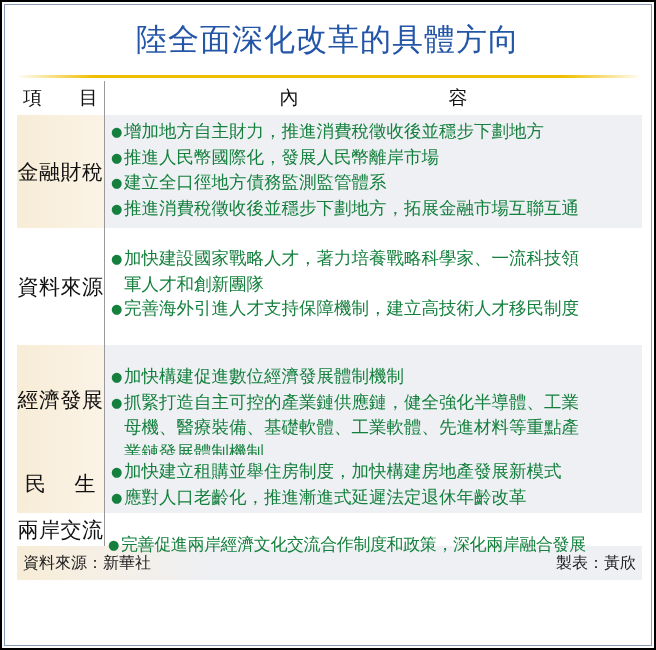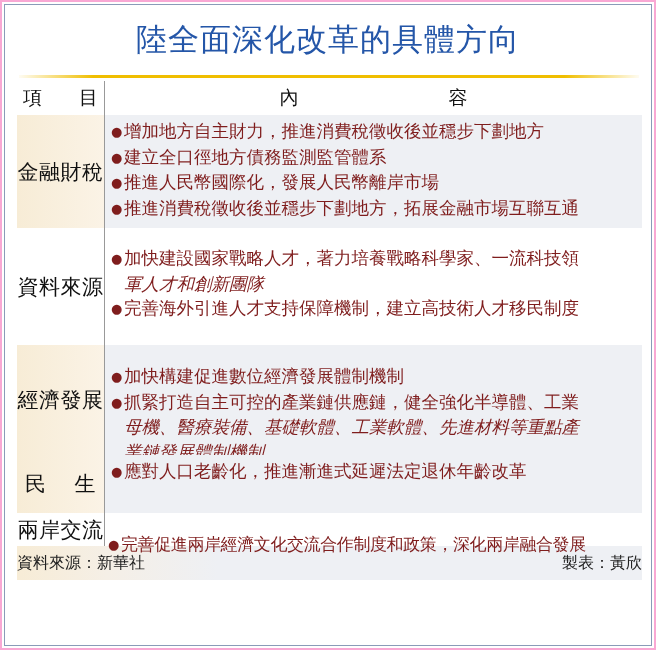--- a/index.html
+++ b/index.html
@@ -3,21 +3,21 @@
 <meta charset="utf-8">
 <style>
   html, body { margin: 0; padding: 0; }
   body {
     width: 656px; height: 650px; background: #ffffff;
     font-family: "DejaVu Sans", "Liberation Sans", sans-serif;
     overflow: hidden;
   }
   .frame {
     position: absolute; left: 0; top: 0; width: 652px; height: 646px;
-    border: 2px solid #f9a8d4;
+    border: 2px solid #000000;
   }
   .inner {
     position: absolute; left: 2px; top: 2px; width: 646px; height: 640px;
     border: 1px solid #8a9bb8; background: #fff;
   }
   .title {
     position: absolute; left: 0; top: 14px; width: 646px; text-align: center;
     font-size: 31px; color: #2456a8; letter-spacing: 1px; line-height: 40px;
   }
   .gold-rule {
@@ -41,32 +41,32 @@
   }
   .row { display: flex; }
   .row .cat {
     width: 88px; box-sizing: border-box; border-right: 1px solid #999;
     display: flex; align-items: center; justify-content: center;
     font-size: 21px; color: #111; letter-spacing: 0.5px;
   }
   .row .cat.spread { justify-content: space-between; padding: 0 8px; }
   .row .content {
     flex: 1; padding: 3px 0 3px 6px; box-sizing: border-box;
-    font-size: 17.5px; color: #7f1d1d; line-height: 24.5px;
+    font-size: 17.5px; color: #15803d; line-height: 24.5px;
   }
   .row.shaded .cat { background: linear-gradient(to right, #f7ecd6, #fbf3e6); }
   .row.shaded .content { background: #eef0f4; }
   .bullet { display: block; }
   .bullet .dot { display: inline-block; width: 13px; font-size: 13px; vertical-align: 1px; }
-  .bullet .cont { display: block; padding-left: 13px; font-style: italic; }
+  .bullet .cont { display: block; padding-left: 13px; }
   .footer {
     display: flex; justify-content: space-between; align-items: center;
     height: 34px; font-size: 16px; color: #222;
     background: linear-gradient(to right, #f7ecd6 0px, #f5efe6 90px, #eef0f4 200px);
-    padding: 0 0;
+    padding: 0 6px;
   }
 </style>
 </head>
 <body>
 
 <div class="frame">
   <div class="inner">
     <div class="title">陸全面深化改革的具體方向</div>
     <div class="gold-rule"></div>
 
@@ -79,22 +79,22 @@
         <div class="c2">
           <span>內</span>
           <span>容</span>
         </div>
       </div>
 
       <div class="row shaded" style="height:113px;">
         <div class="cat">金融財稅</div>
         <div class="content" style="padding-top:4px;">
           <span class="bullet"><span class="dot">●</span><span>增加地方自主財力，推進消費稅徵收後並穩步下劃地方</span></span>
+          <span class="bullet"><span class="dot">●</span><span>推進人民幣國際化，發展人民幣離岸市場</span></span>
           <span class="bullet"><span class="dot">●</span><span>建立全口徑地方債務監測監管體系</span></span>
-          <span class="bullet"><span class="dot">●</span><span>推進人民幣國際化，發展人民幣離岸市場</span></span>
           <span class="bullet"><span class="dot">●</span><span>推進消費稅徵收後並穩步下劃地方，拓展金融市場互聯互通</span></span>
         </div>
       </div>
 
       <div class="row" style="height:117px;">
         <div class="cat">資料來源</div>
         <div class="content" style="padding-top:6px;margin-top:12px;">
           <span class="bullet"><span class="dot">●</span><span>加快建設國家戰略人才，著力培養戰略科學家、一流科技領</span><span class="cont">軍人才和創新團隊</span></span>
           <span class="bullet"><span class="dot">●</span><span>完善海外引進人才支持保障機制，建立高技術人才移民制度</span></span>
         </div>
@@ -108,20 +108,21 @@
         </div>
       </div>
 
 
       <div class="row shaded" style="height:58px;">
         <div class="cat spread">
           <span>民</span>
           <span>生</span>
         </div>
         <div class="content" style="padding-top:4px;">
+          <span class="bullet"><span class="dot">●</span><span>加快建立租購並舉住房制度，加快構建房地產發展新模式</span></span>
           <span class="bullet"><span class="dot">●</span><span>應對人口老齡化，推進漸進式延遲法定退休年齡改革</span></span>
         </div>
       </div>
 
       <div class="row" style="height:33px;">
         <div class="cat">兩岸交流</div>
         <div class="content" style="padding-top:19px; padding-left:3px; font-size:17px; letter-spacing:-0.4px;">
           <span class="bullet"><span class="dot">●</span><span>完善促進兩岸經濟文化交流合作制度和政策，深化兩岸融合發展</span></span>
         </div>
       </div>

